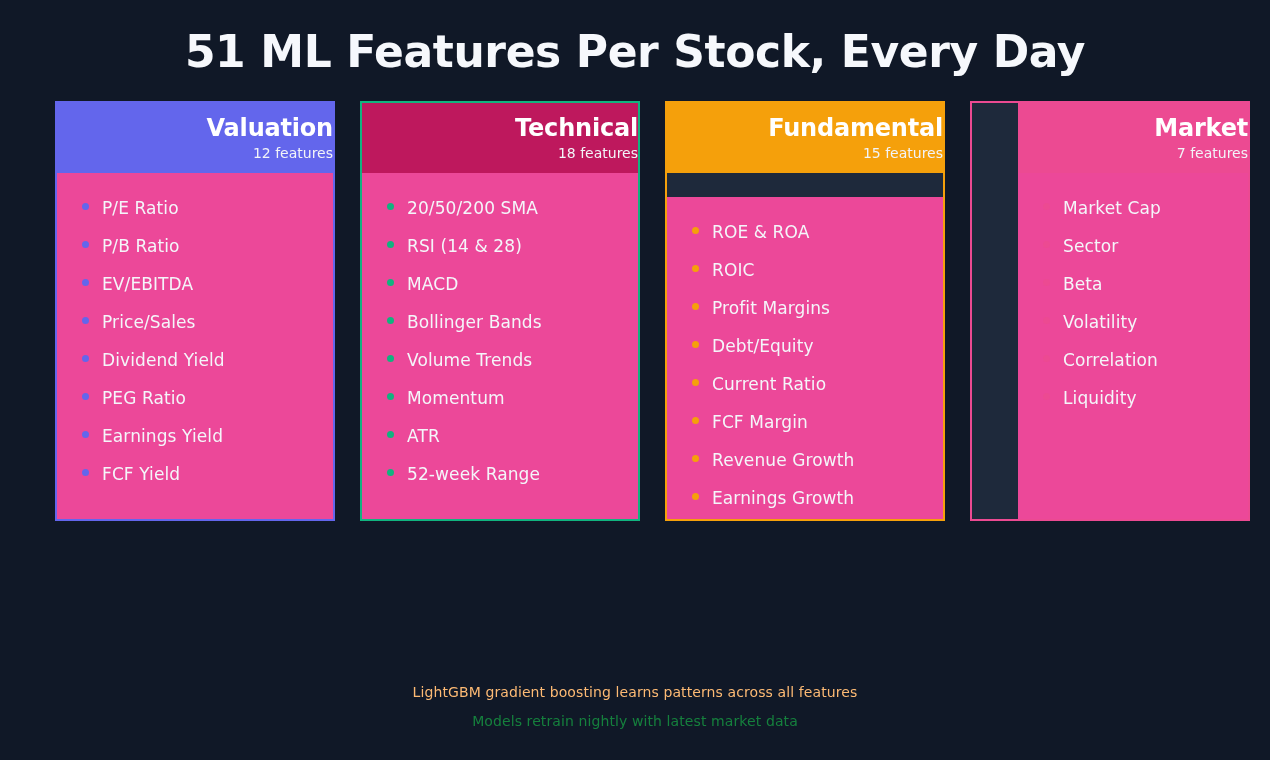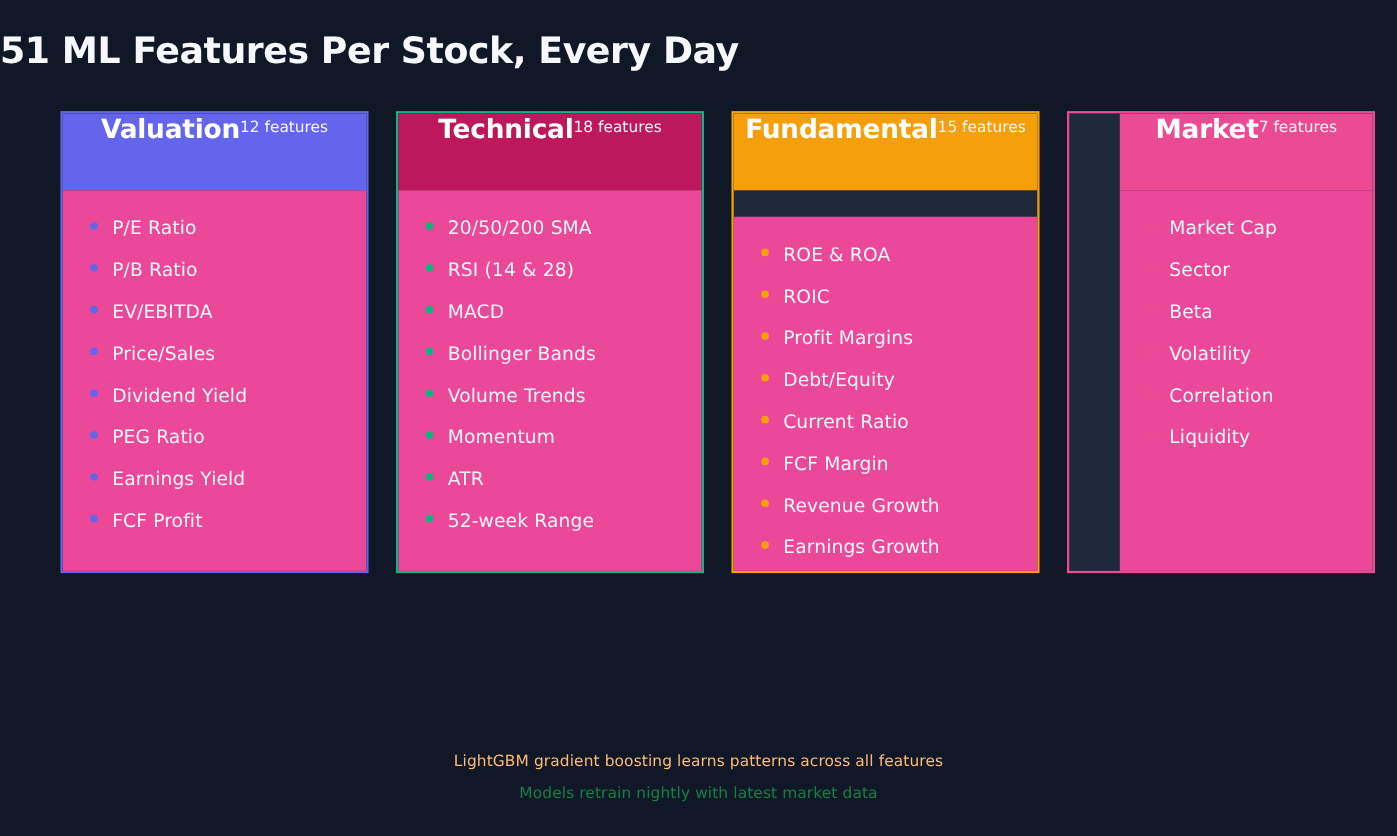--- a/index.html
+++ b/index.html
@@ -24,21 +24,22 @@
     width: 1270px;
     height: 760px;
   }
 
   
   .page-title {
     position: absolute;
     top: 26px;
     left: 0;
     width: 1270px;
-    font-size: 33px;
+    text-align: center;
+    font-size: 44px;
     font-weight: bold;
     letter-spacing: -0.4px;
     color: #f6f8fc;
     font-family: "DejaVu Sans", "Liberation Sans", sans-serif;
   }
 
   
   .cards {
     position: absolute;
     top: 101px;
@@ -57,22 +58,22 @@
     background: #1e293b;
     border-width: 2px;
     border-style: solid;
     overflow: hidden;
   }
 
   .card-header {
     height: 70px;
     flex: 0 0 70px;
     display: flex;
-    flex-direction: row;
-    align-items: flex-start;
+    flex-direction: column;
+    align-items: flex-end;
     justify-content: center;
     padding-top: 2px;
   }
 
   .card-title {
     font-size: 24px;
     font-weight: bold;
     color: #ffffff;
     line-height: 1.08;
     letter-spacing: -0.2px;
@@ -179,21 +180,21 @@
             <li class="feature-item">
               <span class="bullet" style="background: rgb(99, 102, 236);"></span>
               <span class="feature-label">PEG Ratio</span>
             </li>
             <li class="feature-item">
               <span class="bullet" style="background: rgb(99, 102, 236);"></span>
               <span class="feature-label">Earnings Yield</span>
             </li>
             <li class="feature-item">
               <span class="bullet" style="background: rgb(99, 102, 236);"></span>
-              <span class="feature-label">FCF Profit</span>
+              <span class="feature-label">FCF Yield</span>
             </li>
           </ul>
         </div>
       </div>
       <div class="card" style="border-color: rgb(17, 179, 127);">
         <div class="card-header" style="background: #be185d;">
           <div class="card-title">Technical</div>
           <div class="card-count">18 features</div>
         </div>
         <div class="card-body">

